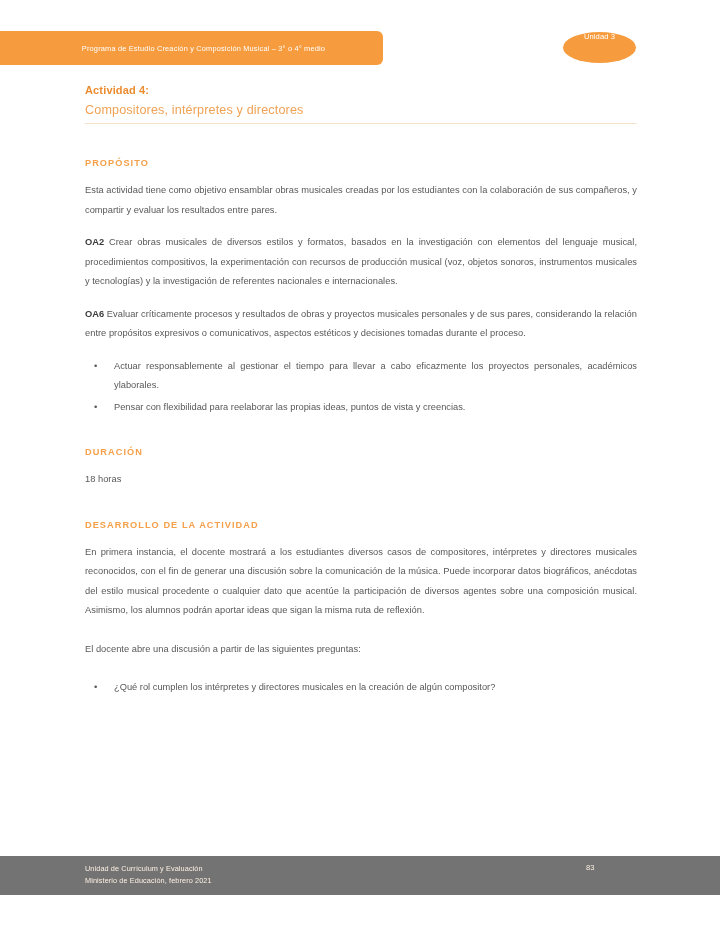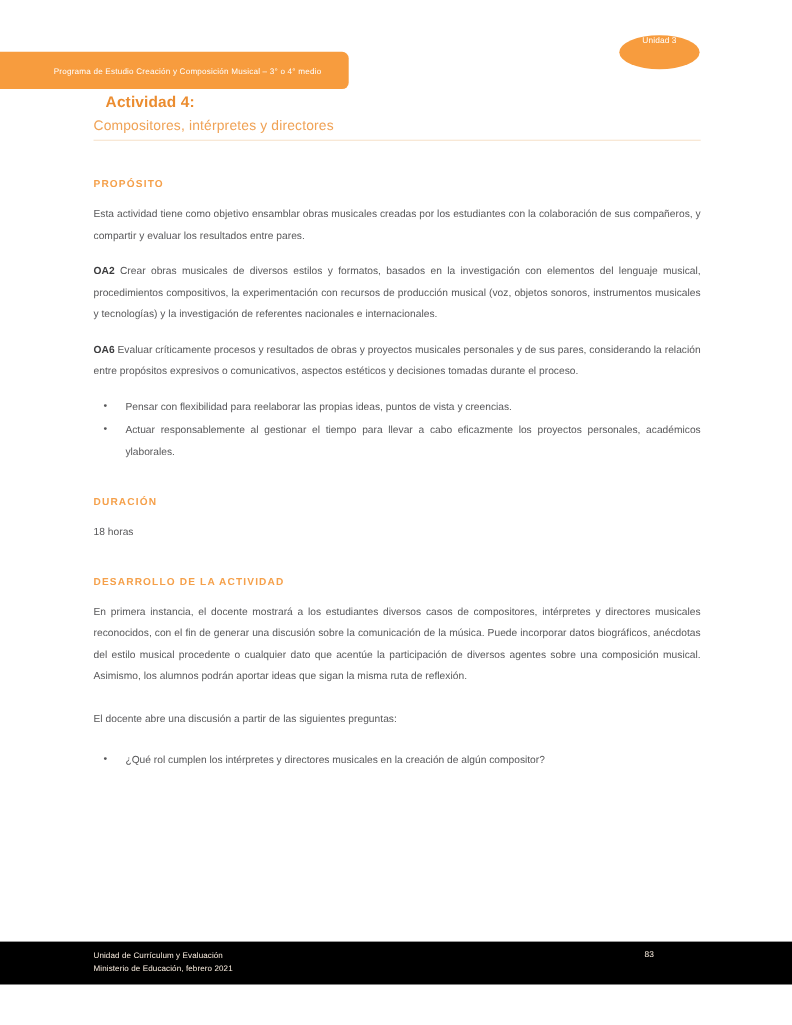--- a/index.html
+++ b/index.html
@@ -20,22 +20,22 @@
   .top-header {
     position: absolute;
     top: 31px;
     left: 0;
     width: 100%;
     height: 34px;
   }
   .header-bar {
     position: absolute;
     left: 0;
-    top: 16px;
-    width: 317px;
+    top: 0;
+    width: 383px;
     height: 34px;
     background: #f79c3e;
     border-radius: 0 6px 6px 0;
     display: flex;
     align-items: center;
     justify-content: center;
   }
   .header-bar-text {
     color: #ffffff;
     font-size: 7.4px;
@@ -65,24 +65,24 @@
   
   .page {
     position: absolute;
     top: 84px;
     left: 85px;
     width: 552px;
   }
 
   .act-label {
     color: #eb8c2f;
-    font-size: 14px;
+    font-size: 11px;
     font-weight: bold;
     letter-spacing: 0.15px;
-    margin: 0 0 7px 11px;
+    margin: 0 0 7px 0;
   }
   .act-title {
     color: #f0a255;
     font-size: 12.6px;
     letter-spacing: 0.15px;
     margin: 0 0 6px 0;
   }
   .title-rule {
     height: 1px;
     background: #f7e3cd;
@@ -137,21 +137,21 @@
 
   .gap-sm { height: 6px; }
 
   
   .footer-bar {
     position: absolute;
     left: 0;
     bottom: 37px;
     width: 100%;
     height: 39px;
-    background: #000000;
+    background: #737373;
   }
   .footer-left {
     position: absolute;
     left: 85px;
     top: 7px;
     color: #fdf0e2;
     font-size: 7.3px;
     line-height: 11.5px;
     letter-spacing: 0.1px;
   }
@@ -186,22 +186,22 @@
   <p class="body">Esta actividad tiene como objetivo ensamblar obras musicales creadas por los estudiantes con la colaboración de sus compañeros, y compartir y evaluar los resultados entre pares.</p>
 
   <p class="body">
     <span class="oa">OA2</span><span> Crear obras musicales de diversos estilos y formatos, basados en la investigación con elementos del lenguaje musical, procedimientos compositivos, la experimentación con recursos de producción musical (voz, objetos sonoros, instrumentos musicales y tecnologías) y la investigación de referentes nacionales e internacionales.</span>
   </p>
   <p class="body">
     <span class="oa">OA6</span><span> Evaluar críticamente procesos y resultados de obras y proyectos musicales personales y de sus pares, considerando la relación entre propósitos expresivos o comunicativos, aspectos estéticos y decisiones tomadas durante el proceso.</span>
   </p>
 
   <ul class="bullets">
+    <li>Actuar responsablemente al gestionar el tiempo para llevar a cabo eficazmente los proyectos personales, académicos ylaborales.</li>
     <li>Pensar con flexibilidad para reelaborar las propias ideas, puntos de vista y creencias.</li>
-    <li>Actuar responsablemente al gestionar el tiempo para llevar a cabo eficazmente los proyectos personales, académicos ylaborales.</li>
   </ul>
 
   <div class="section-head sp-top">DURACIÓN</div>
   <p class="body">18 horas</p>
 
   <div class="section-head sp-top">DESARROLLO DE LA ACTIVIDAD</div>
   <p class="body">En primera instancia, el docente mostrará a los estudiantes diversos casos de compositores, intérpretes y directores musicales reconocidos, con el fin de generar una discusión sobre la comunicación de la música. Puede incorporar datos biográficos, anécdotas del estilo musical procedente o cualquier dato que acentúe la participación de diversos agentes sobre una composición musical. Asimismo, los alumnos podrán aportar ideas que sigan la misma ruta de reflexión.</p>
   <div class="gap-sm"></div>
   <p class="body">El docente abre una discusión a partir de las siguientes preguntas:</p>
   <div class="gap-sm"></div>

